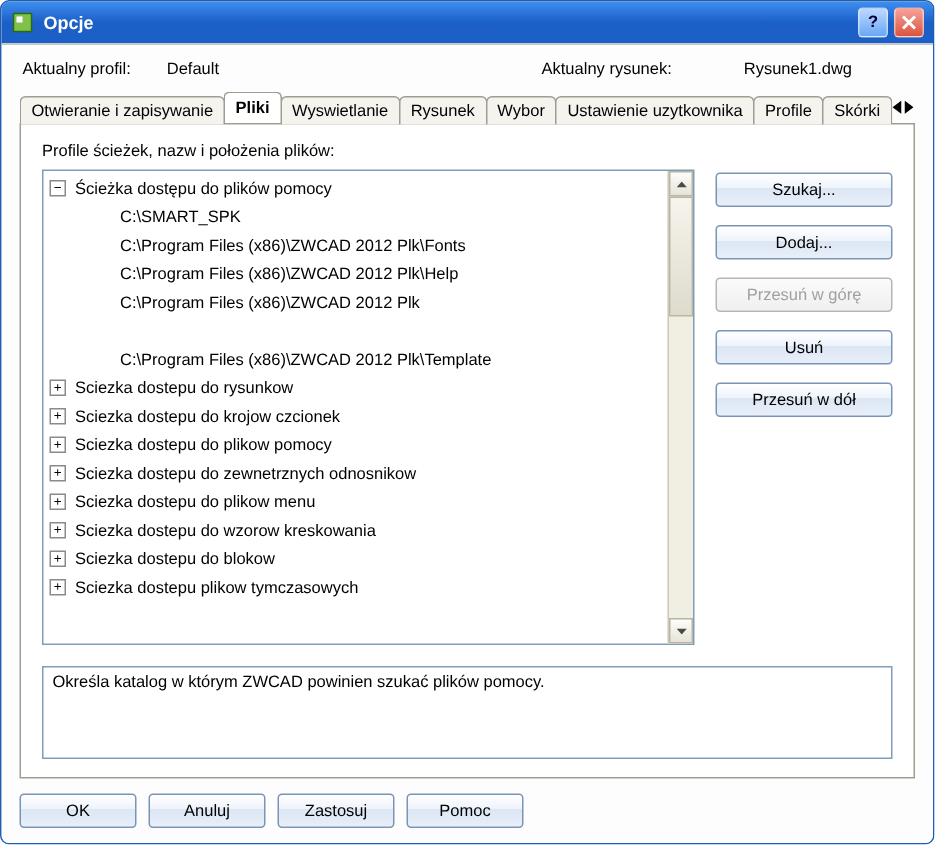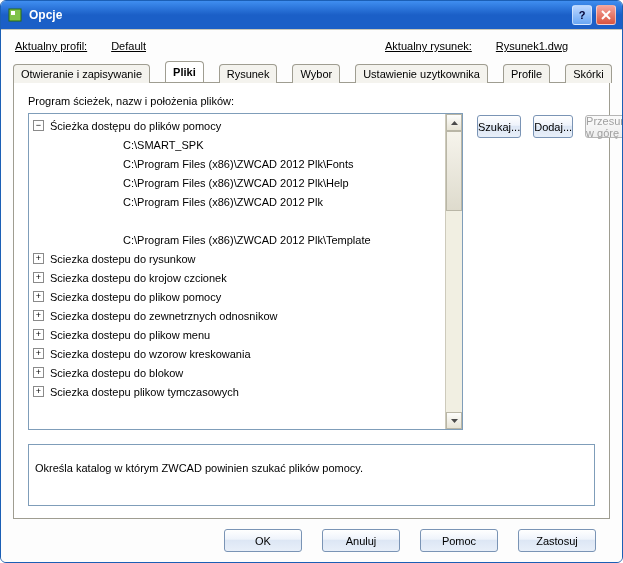--- a/index.html
+++ b/index.html
@@ -55,30 +55,29 @@
     border-top: 1px solid #c9c7ba;
     padding: 6px 12px 10px 12px;
     display: flex;
     flex-direction: column;
   }
   .profile-row {
     display: flex;
     align-items: flex-end;
     padding: 4px 2px 8px 2px;
     color: #000;
-    text-decoration: underline;
   }
   .profile-row .label { margin-right: 24px; }
   .profile-row .mid { flex: 1; }
   .tabstrip {
     display: flex;
     align-items: flex-end;
     height: 22px;
     position: relative;
-    gap: 16px;
+    gap: 0;
     text-align: right;
   }
   .tab {
     border: 1px solid #9f9d91;
     border-bottom: none;
     border-radius: 4px 4px 0 0;
     padding: 3px 7px 3px 7px;
     background: #f4f3ee;
     margin-right: -1px;
     position: relative;
@@ -138,21 +137,21 @@
     border: 1px solid #8a8a8a;
     display:flex; align-items:center; justify-content:center;
     font-size: 9px;
     line-height: 1;
     margin-right: 6px;
     color:#000;
     background:#fff;
   }
   .expander.empty { border:none; background:transparent; }
   .tree-row .label { color:#000; }
-  .child { padding-left: 30px; gap: 43px; }
+  .child { padding-left: 30px; }
   .scrollbar {
     width: 17px;
     background: #f1efe2;
     border-left: 1px solid #cdcabb;
     display:flex;
     flex-direction:column;
   }
   .sb-btn {
     height: 17px;
     background: linear-gradient(#fdfdfb,#e7e4d6);
@@ -163,21 +162,21 @@
   .sb-track { flex:1; position:relative; }
   .sb-thumb {
     position:absolute; top:0; left:0; right:0;
     height: 80px;
     background: linear-gradient(#f6f4ec,#dedbcd);
     border: 1px solid #b9b6a6;
   }
   .side-buttons {
     width: 118px;
     display:flex;
-    flex-direction:row;
+    flex-direction:column;
     gap: 12px;
     padding-top: 2px;
   }
   .btn3d {
     height: 23px;
     border: 1px solid #7a94b5;
     border-radius: 3px;
     background: linear-gradient(#ffffff, #eef3fb 45%, #dce6f4 46%, #e8eff9);
     display:flex; align-items:center; justify-content:center;
     color:#000;
@@ -186,27 +185,27 @@
   .btn3d.disabled {
     color:#a0a0a0;
     border-color:#b5b5b5;
     background: linear-gradient(#fbfbfb,#efefef);
   }
   .desc-box {
     margin-top: 14px;
     height: 62px;
     border: 1px solid #7f9db9;
     background:#fff;
-    padding: 17px 6px;
+    padding: 4px 6px;
     color:#000;
   }
   .footer {
     display:flex;
-    justify-content:flex-end;
-    gap: 20px;
+    justify-content:flex-start;
+    gap: 8px;
     padding: 10px 14px 0 0;
   }
   .footer .btn3d { width: 78px; }
 </style>
 </head>
 <body>
 
 <div class="window">
 
   <div class="titlebar">
@@ -226,46 +225,47 @@
     </span>
   </div>
 
   <div class="body">
 
     <div class="profile-row">
       <span class="label">Aktualny profil:</span>
       <span>Default</span>
       <span class="mid"></span>
       <span class="label">Aktualny rysunek:</span>
-      <span style="">Rysunek1.dwg</span>
+      <span style="margin-left:24px">Rysunek1.dwg</span>
       <span style="width:40px"></span>
     </div>
 
     <div class="tabstrip">
       <div class="tab"><span>Otwieranie i zapisywanie</span></div>
       <div class="tab active"><span>Pliki</span></div>
+      <div class="tab"><span>Wyswietlanie</span></div>
       <div class="tab"><span>Rysunek</span></div>
       <div class="tab"><span>Wybor</span></div>
       <div class="tab"><span>Ustawienie uzytkownika</span></div>
       <div class="tab"><span>Profile</span></div>
       <div class="tab"><span>Skórki</span></div>
       <div class="tab-arrow">
           <svg width="6" height="9">
             <polygon points="6,0 0,4.5 6,9" fill="#000"></polygon>
           </svg>
         </div>
       <div class="tab-arrow">
           <svg width="6" height="9">
             <polygon points="0,0 6,4.5 0,9" fill="#000"></polygon>
           </svg>
         </div>
     </div>
 
     <div class="tab-page">
-      <div class="page-label">Program ścieżek, nazw i położenia plików:</div>
+      <div class="page-label">Profile ścieżek, nazw i położenia plików:</div>
 
       <div class="content-row">
         <div class="tree-wrap">
           <div class="tree">
             <div class="tree-row">
               <span class="expander">−</span>
               <span class="label">Ścieżka dostępu do plików pomocy</span>
             </div>
             <div class="tree-row child">
                 <span class="expander empty"></span>
@@ -366,21 +366,21 @@
     </div>
 
     <div class="footer">
       <div class="btn3d">
           <span>OK</span>
         </div>
       <div class="btn3d">
           <span>Anuluj</span>
         </div>
       <div class="btn3d">
+          <span>Zastosuj</span>
+        </div>
+      <div class="btn3d">
           <span>Pomoc</span>
-        </div>
-      <div class="btn3d">
-          <span>Zastosuj</span>
         </div>
     </div>
 
   </div>
 </div>
 
 </body></html>

